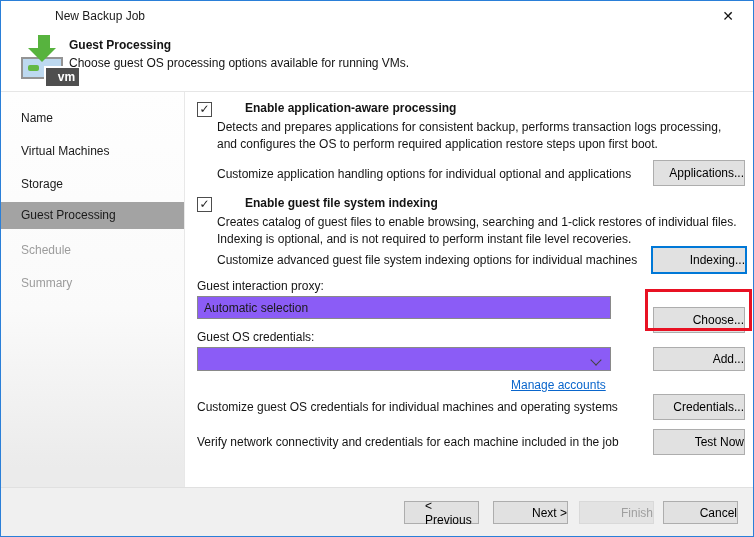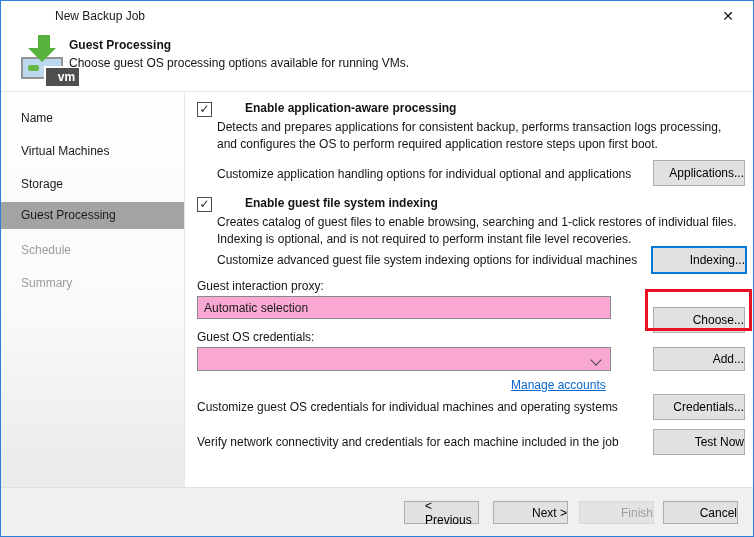--- a/index.html
+++ b/index.html
@@ -48,21 +48,21 @@
   .blabel{font-weight:bold;margin-left:28px;}
   .desc{line-height:17px;width:522px;}
   .btn{
     position:absolute;background:#e1e1e1;border:1px solid #adadad;
     display:flex;align-items:center;justify-content:flex-end;
     font-size:12px;color:#000;box-sizing:border-box;padding-left:20px;
   }
   .btn.focused{border:2px solid #0078d7;}
   .btn.disabled{color:#9f9f9f;background:#e3e3e3;border-color:#d9d9d9;}
   .field{
-    position:absolute;background:#f9a8d4;border:1px solid #898989;box-sizing:border-box;
+    position:absolute;background:#8b5cf6;border:1px solid #898989;box-sizing:border-box;
     display:flex;align-items:center;padding:0 6px;color:#1a1a1a;text-align:right;
   }
   .combo-chev{
     position:absolute;right:10px;top:8px;width:7px;height:7px;
     border-right:1px solid #444;border-bottom:1px solid #444;transform:rotate(45deg);
   }
   .link{color:#0a66cc;text-decoration:underline;cursor:pointer;}
   .annotation{position:absolute;border:3px solid #e81123;background:transparent;pointer-events:none;}
   
   .footer{position:absolute;left:0;bottom:0;right:0;height:48px;background:#f0f0f0;border-top:1px solid #e0e0e0;}

